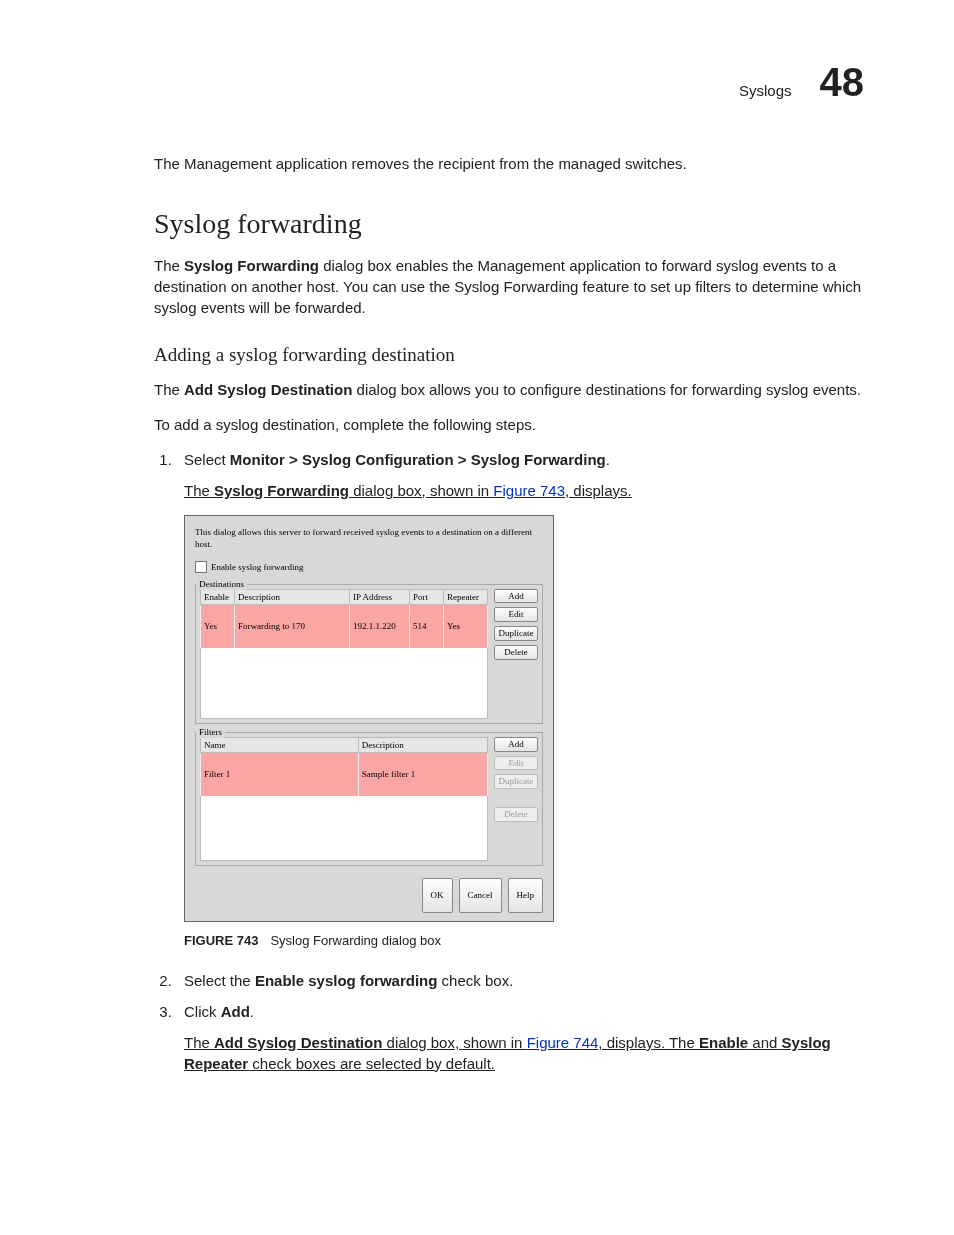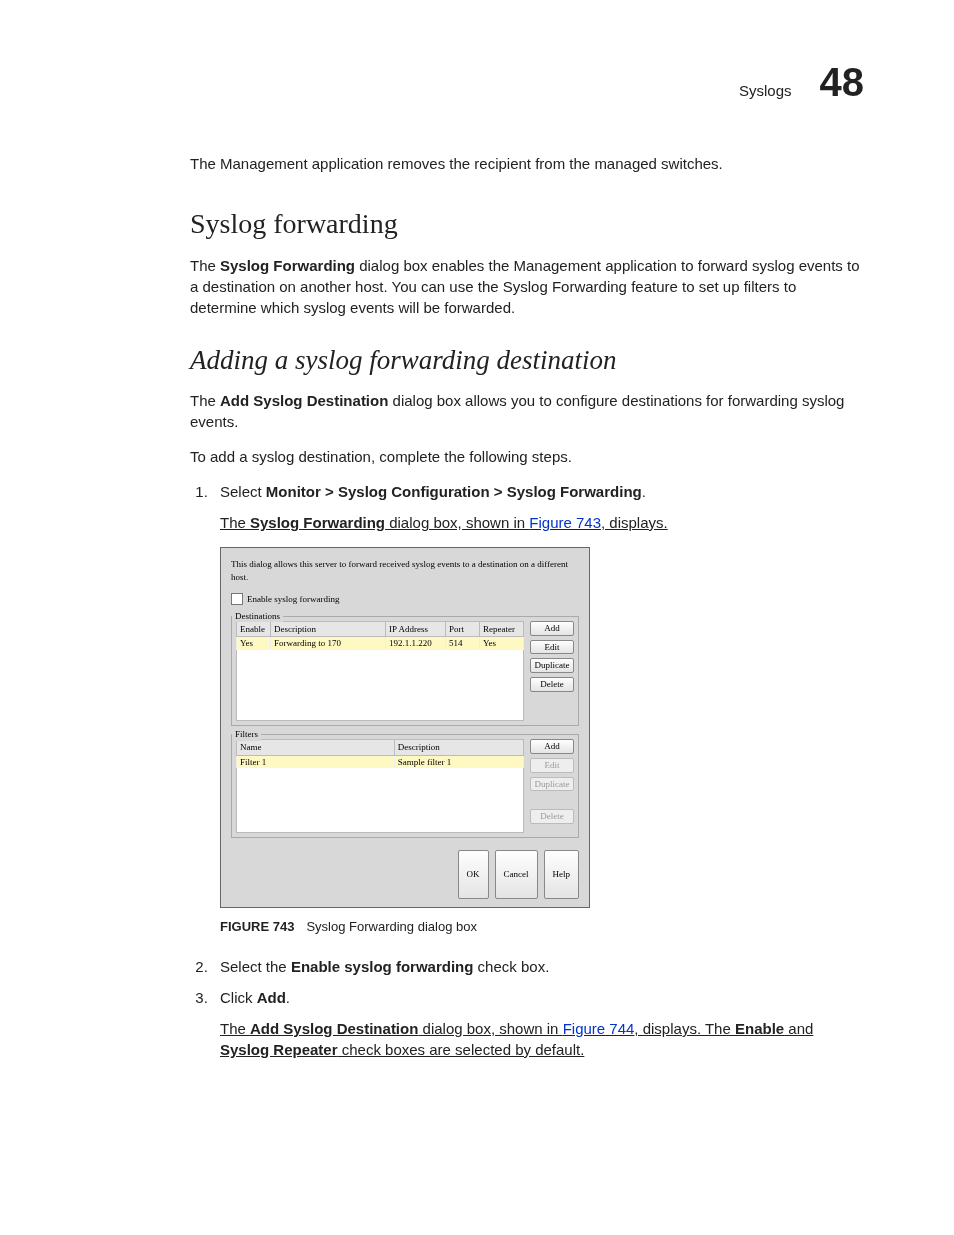--- a/index.html
+++ b/index.html
@@ -24,38 +24,37 @@
     margin-bottom: 48px;
   }
   .header-label {
     font-size: 15px;
   }
   .header-num {
     font-size: 40px;
     font-weight: bold;
   }
   .body-indent {
-    margin-left: 100px;
+    margin-left: 64px;
     font-size: 15px;
     line-height: 1.4;
   }
   .intro-para {
     margin-bottom: 30px;
   }
   h2.section {
     font-family: "Times New Roman", Times, serif;
     font-weight: normal;
     font-size: 28px;
     margin: 0 0 12px 0;
   }
   h3.subsection {
     font-family: "Times New Roman", Times, serif;
-    font-style: italic;
     font-weight: normal;
-    font-size: 27px;
+    font-size: 19px;
     margin: 24px 0 10px 0;
   }
   p {
     margin: 0 0 14px 0;
   }
   .bold {
     font-weight: bold;
   }
   .link {
     color: #0033cc;
@@ -136,22 +135,22 @@
   table.mini th {
     background: #e6e6e6;
     border: 1px solid #bbb;
     text-align: left;
     padding: 1px 3px;
     font-weight: normal;
   }
   table.mini td {
     border-left: 1px solid #eee;
     border-right: 1px solid #eee;
-    padding: 0 3px;
-    background: #fef9c3;
+    padding: 15px 3px;
+    background: #fca5a5;
     height: 11px;
   }
   .table-fill {
     background: #fff;
     border: 1px solid #bbb;
     border-top: none;
   }
   .dest-fill { height: 70px; }
   .filter-fill { height: 64px; }
   .btn-col {
@@ -178,21 +177,21 @@
     display: flex;
     justify-content: flex-end;
     gap: 6px;
     padding-top: 4px;
   }
   .footer-btn {
     background: linear-gradient(#fefefe,#e4e4e4);
     border: 1px solid #888;
     border-radius: 2px;
     font-size: 9px;
-    padding: 17px 8px;
+    padding: 10px 8px;
   }
   .fig-caption {
     font-size: 13px;
     margin-bottom: 20px;
   }
   .fig-caption .bold {
     font-weight: bold;
     margin-right: 12px;
   }
 </style>

